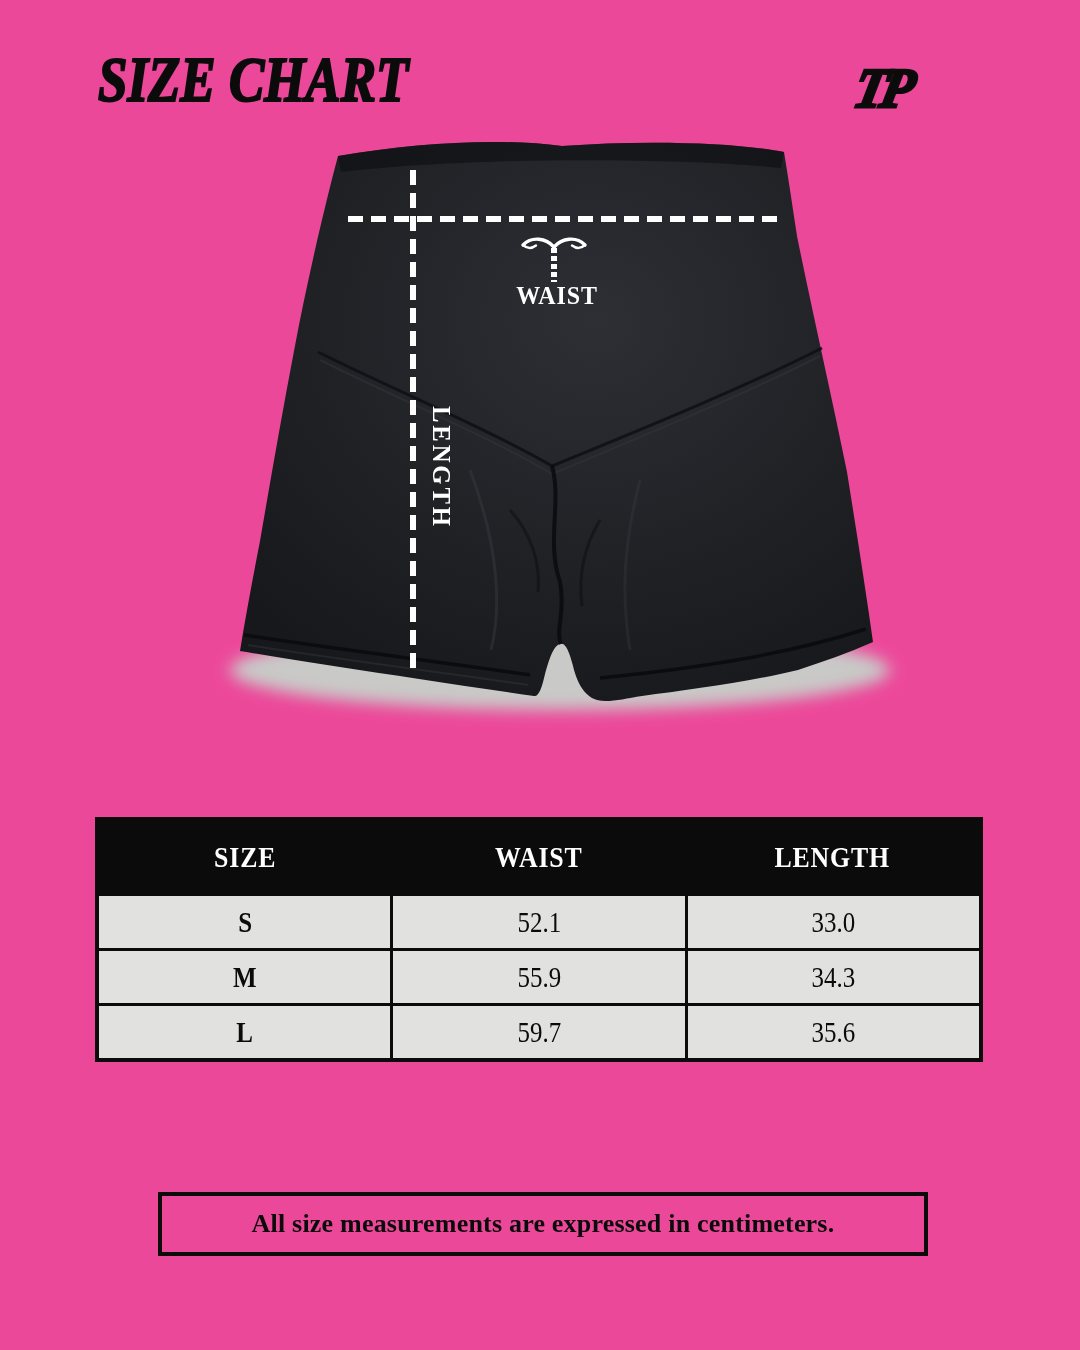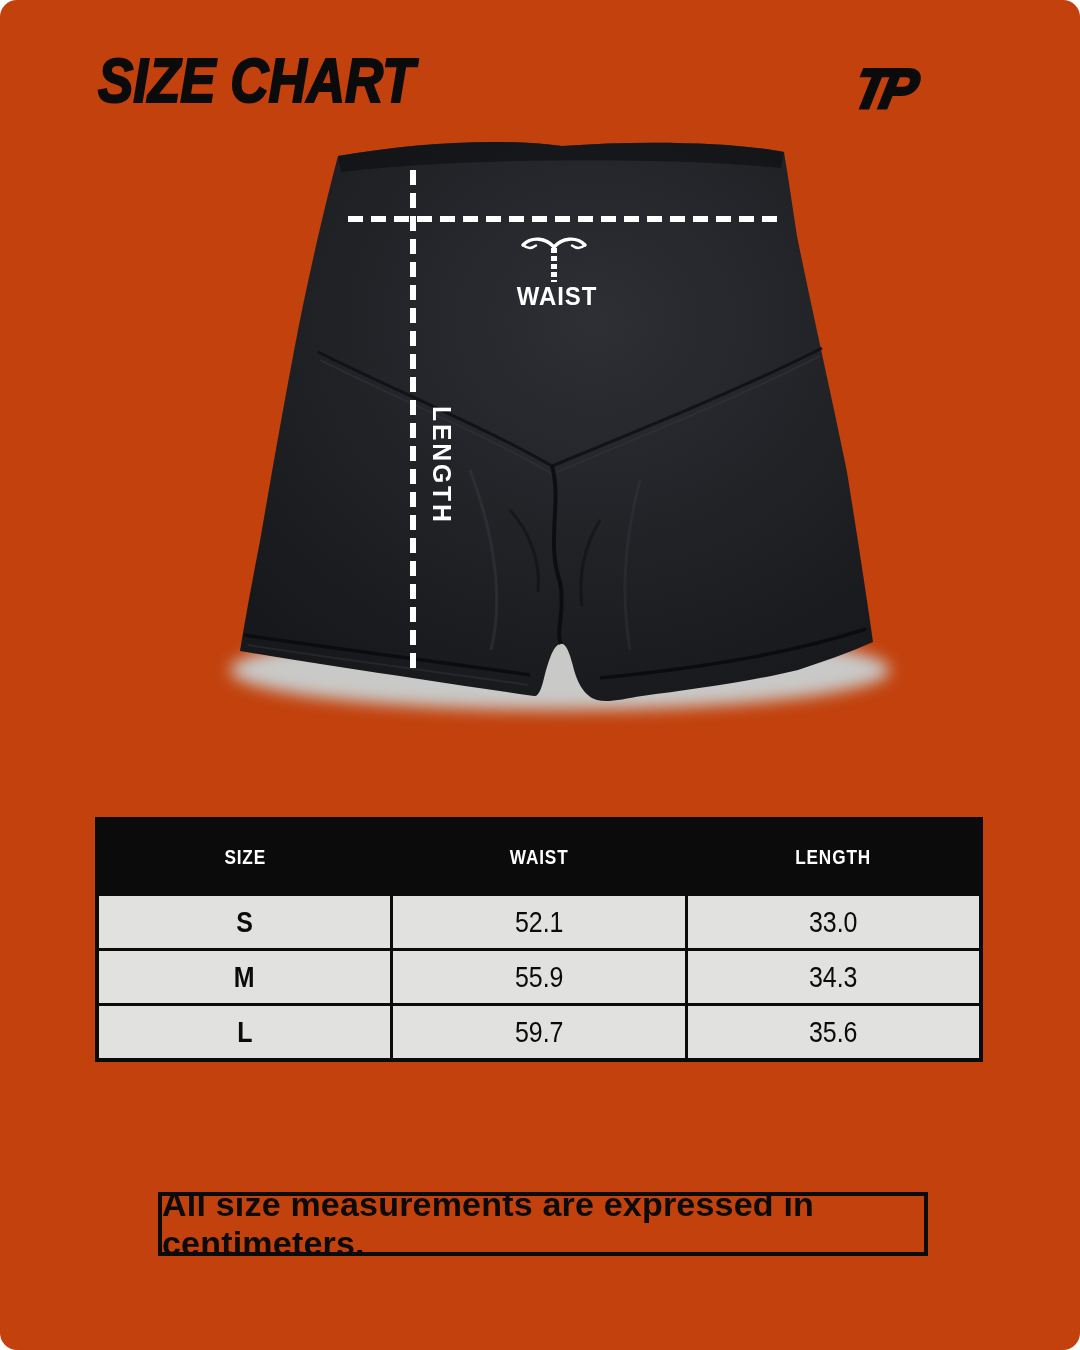--- a/index.html
+++ b/index.html
@@ -1,18 +1,18 @@
 <!DOCTYPE html>
 <html><head>
 <meta charset="utf-8">
 <style>
   html,body{margin:0;padding:0;}
   .page{
     position:relative; width:1080px; height:1350px; overflow:hidden;
-    background:#c2410c; font-family:Liberation Sans, sans-serif; color:#0b0b0b;border-radius:17px;
+    background:#ec4899; font-family:Liberation Serif, serif; color:#0b0b0b;
   }
   
   .title{
     position:absolute; left:98px; top:44px;
     font-size:63px; font-weight:bold; font-style:italic;
     letter-spacing:0px; -webkit-text-stroke:2.2px #0c0c0c;
     transform:scaleX(0.84); transform-origin:left top; white-space:nowrap;
   }
   .tp-logo{
     position:absolute; left:862px; top:56px;
@@ -42,34 +42,34 @@
     writing-mode:vertical-rl; color:#ffffff; font-size:26px; font-weight:bold;
     letter-spacing:3px; transform:scaleY(0.95); transform-origin:left top;
   }
   
   table.size-table{
     position:absolute; left:95px; top:817px; width:888px;
     border-collapse:collapse; border:4px solid #0b0b0b; table-layout:fixed;
   }
   table.size-table th{
     background:#0b0b0b; color:#ffffff; height:70px;
-    font-size:20px; font-weight:bold; letter-spacing:1px; border:0;
+    font-size:30px; font-weight:bold; letter-spacing:1px; border:0;
   }
   table.size-table td{
     background:#e1e1e0; border:3px solid #0b0b0b; height:50px;
     text-align:center; font-size:29px;
   }
   td.size-cell{font-weight:bold;}
   .cond{display:inline-block; transform:scaleX(0.86);}
   
   .note-box{
     position:absolute; left:158px; top:1192px; width:762px; height:56px;
     border:4px solid #0b0b0b; display:flex; align-items:center; justify-content:center;
   }
-  .note-box span{font-size:34px; font-weight:bold; letter-spacing:0.2px;}
+  .note-box span{font-size:26px; font-weight:bold; letter-spacing:0.2px;}
 </style>
 </head>
 <body>
 
 <div class="page">
 
   <div class="title">SIZE CHART</div>
 
   <div class="tp-logo">TP</div>
 

